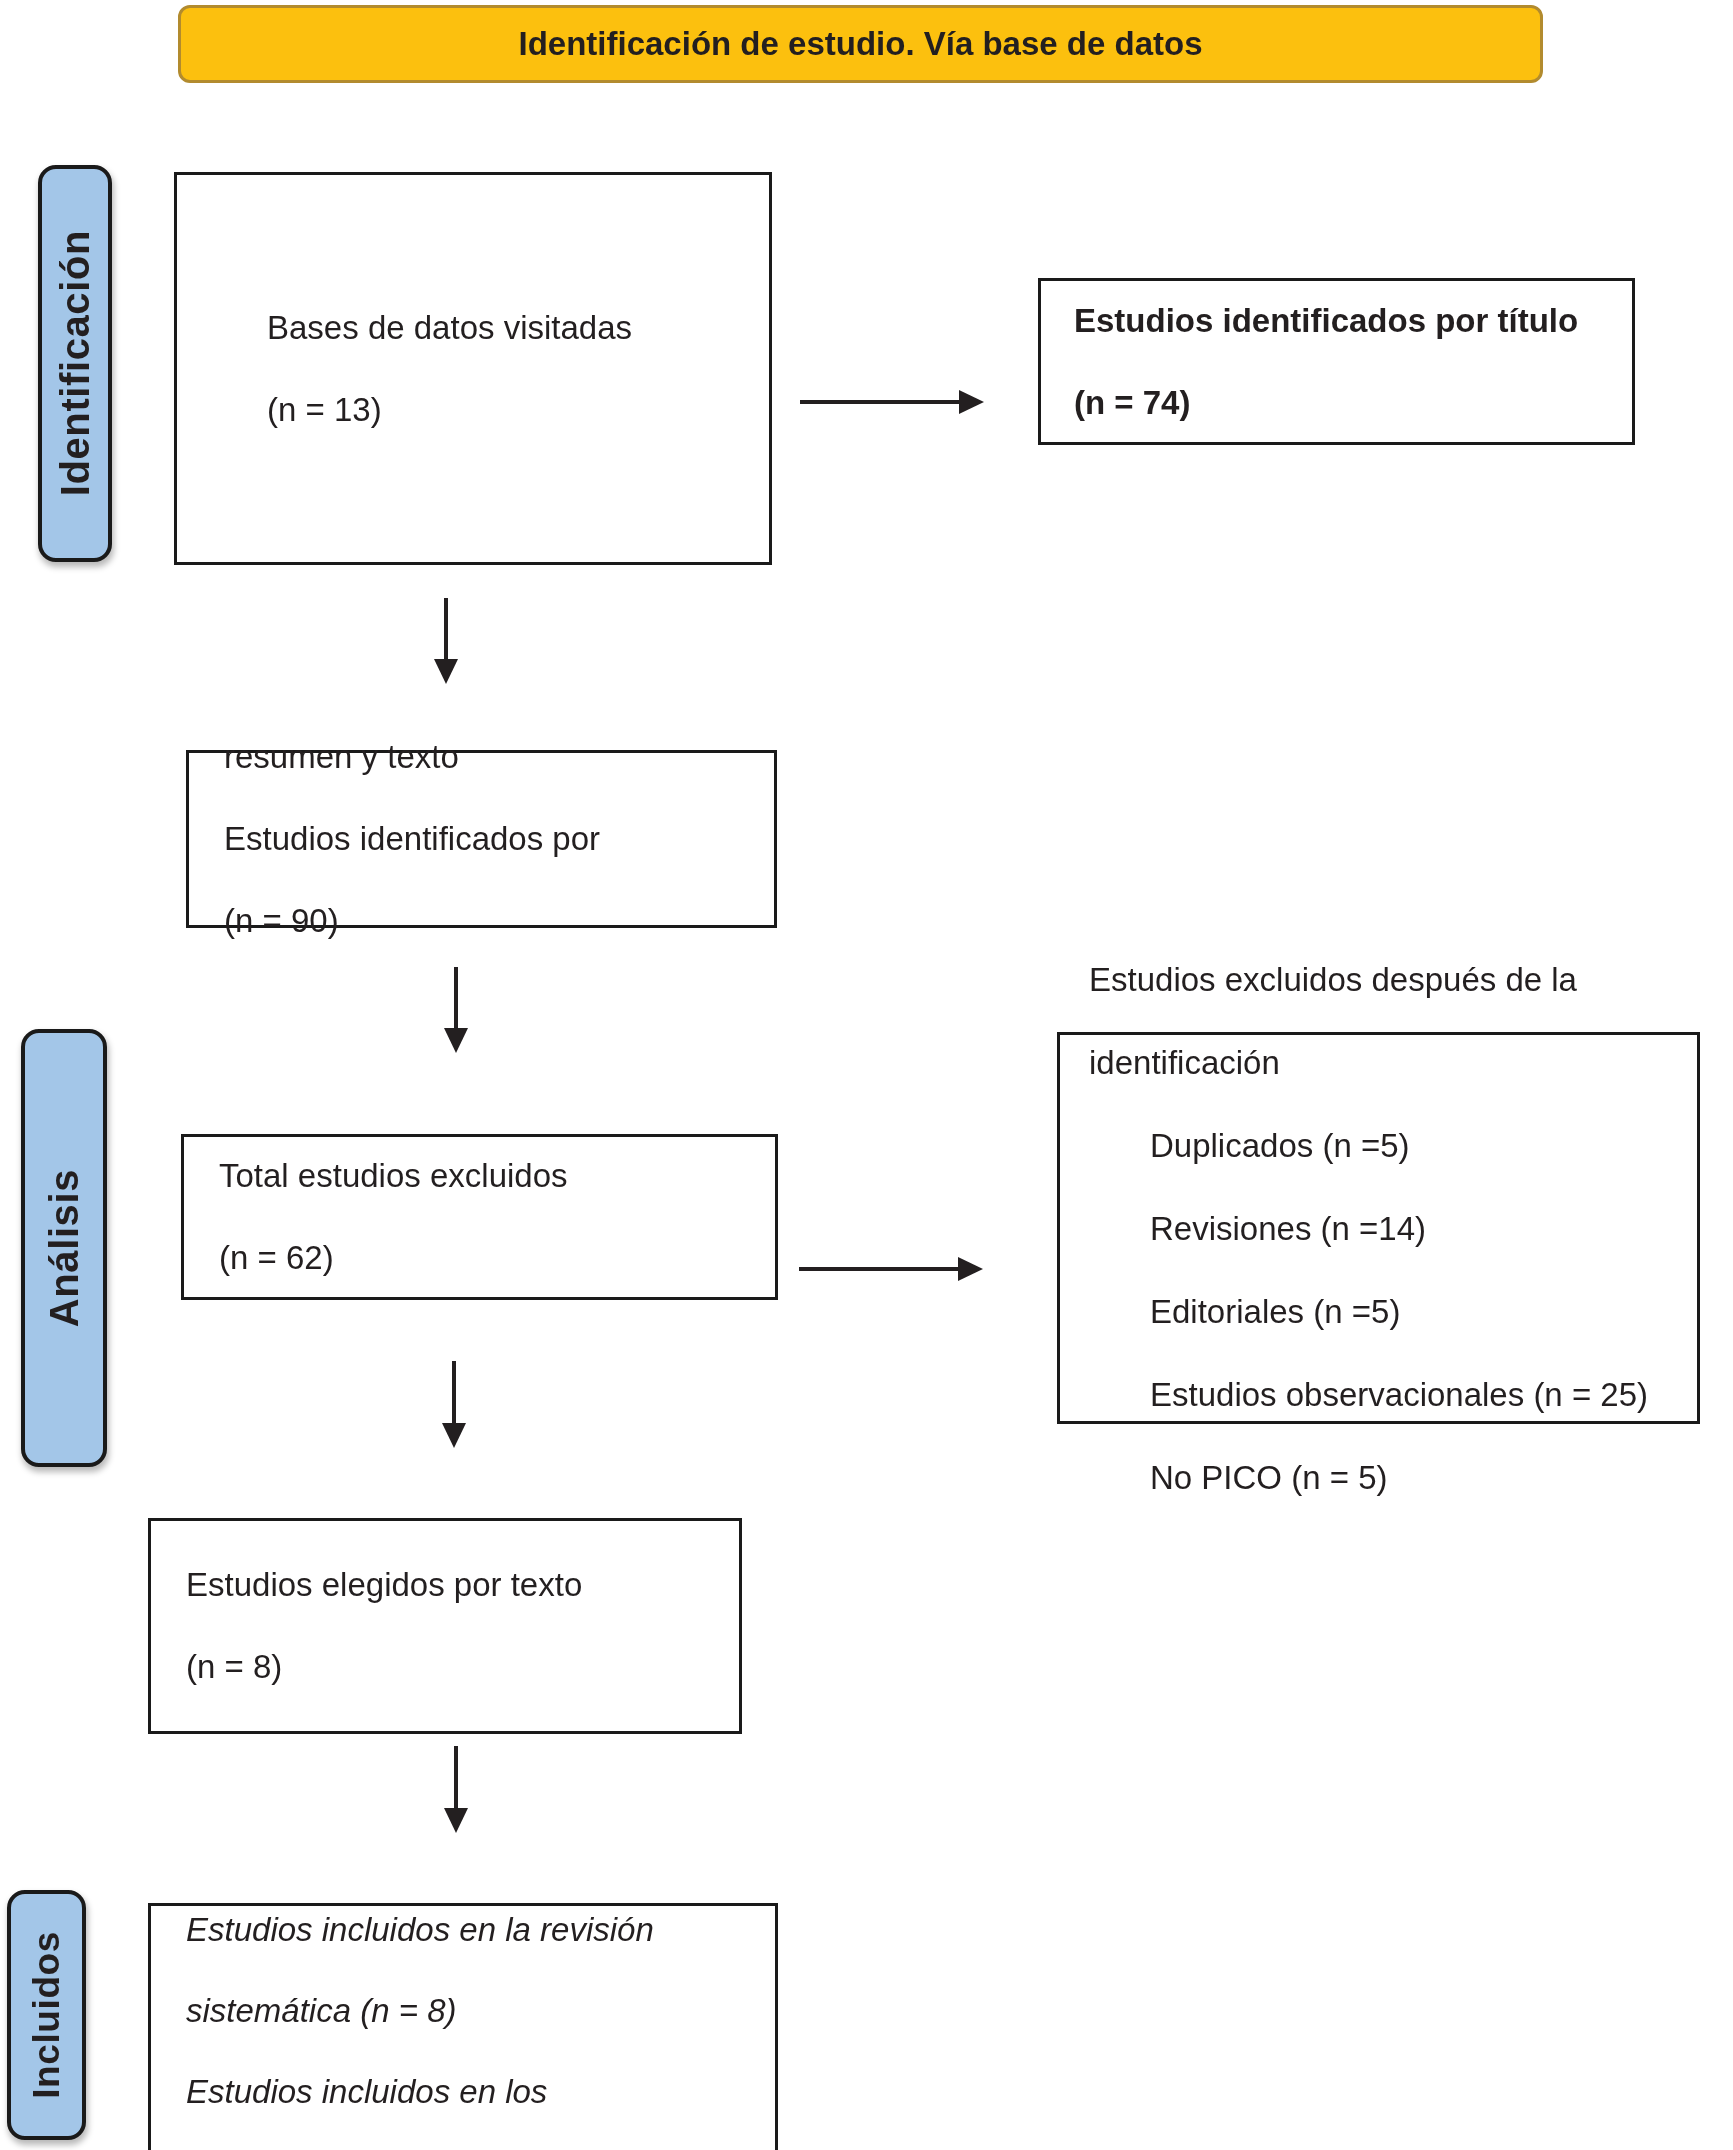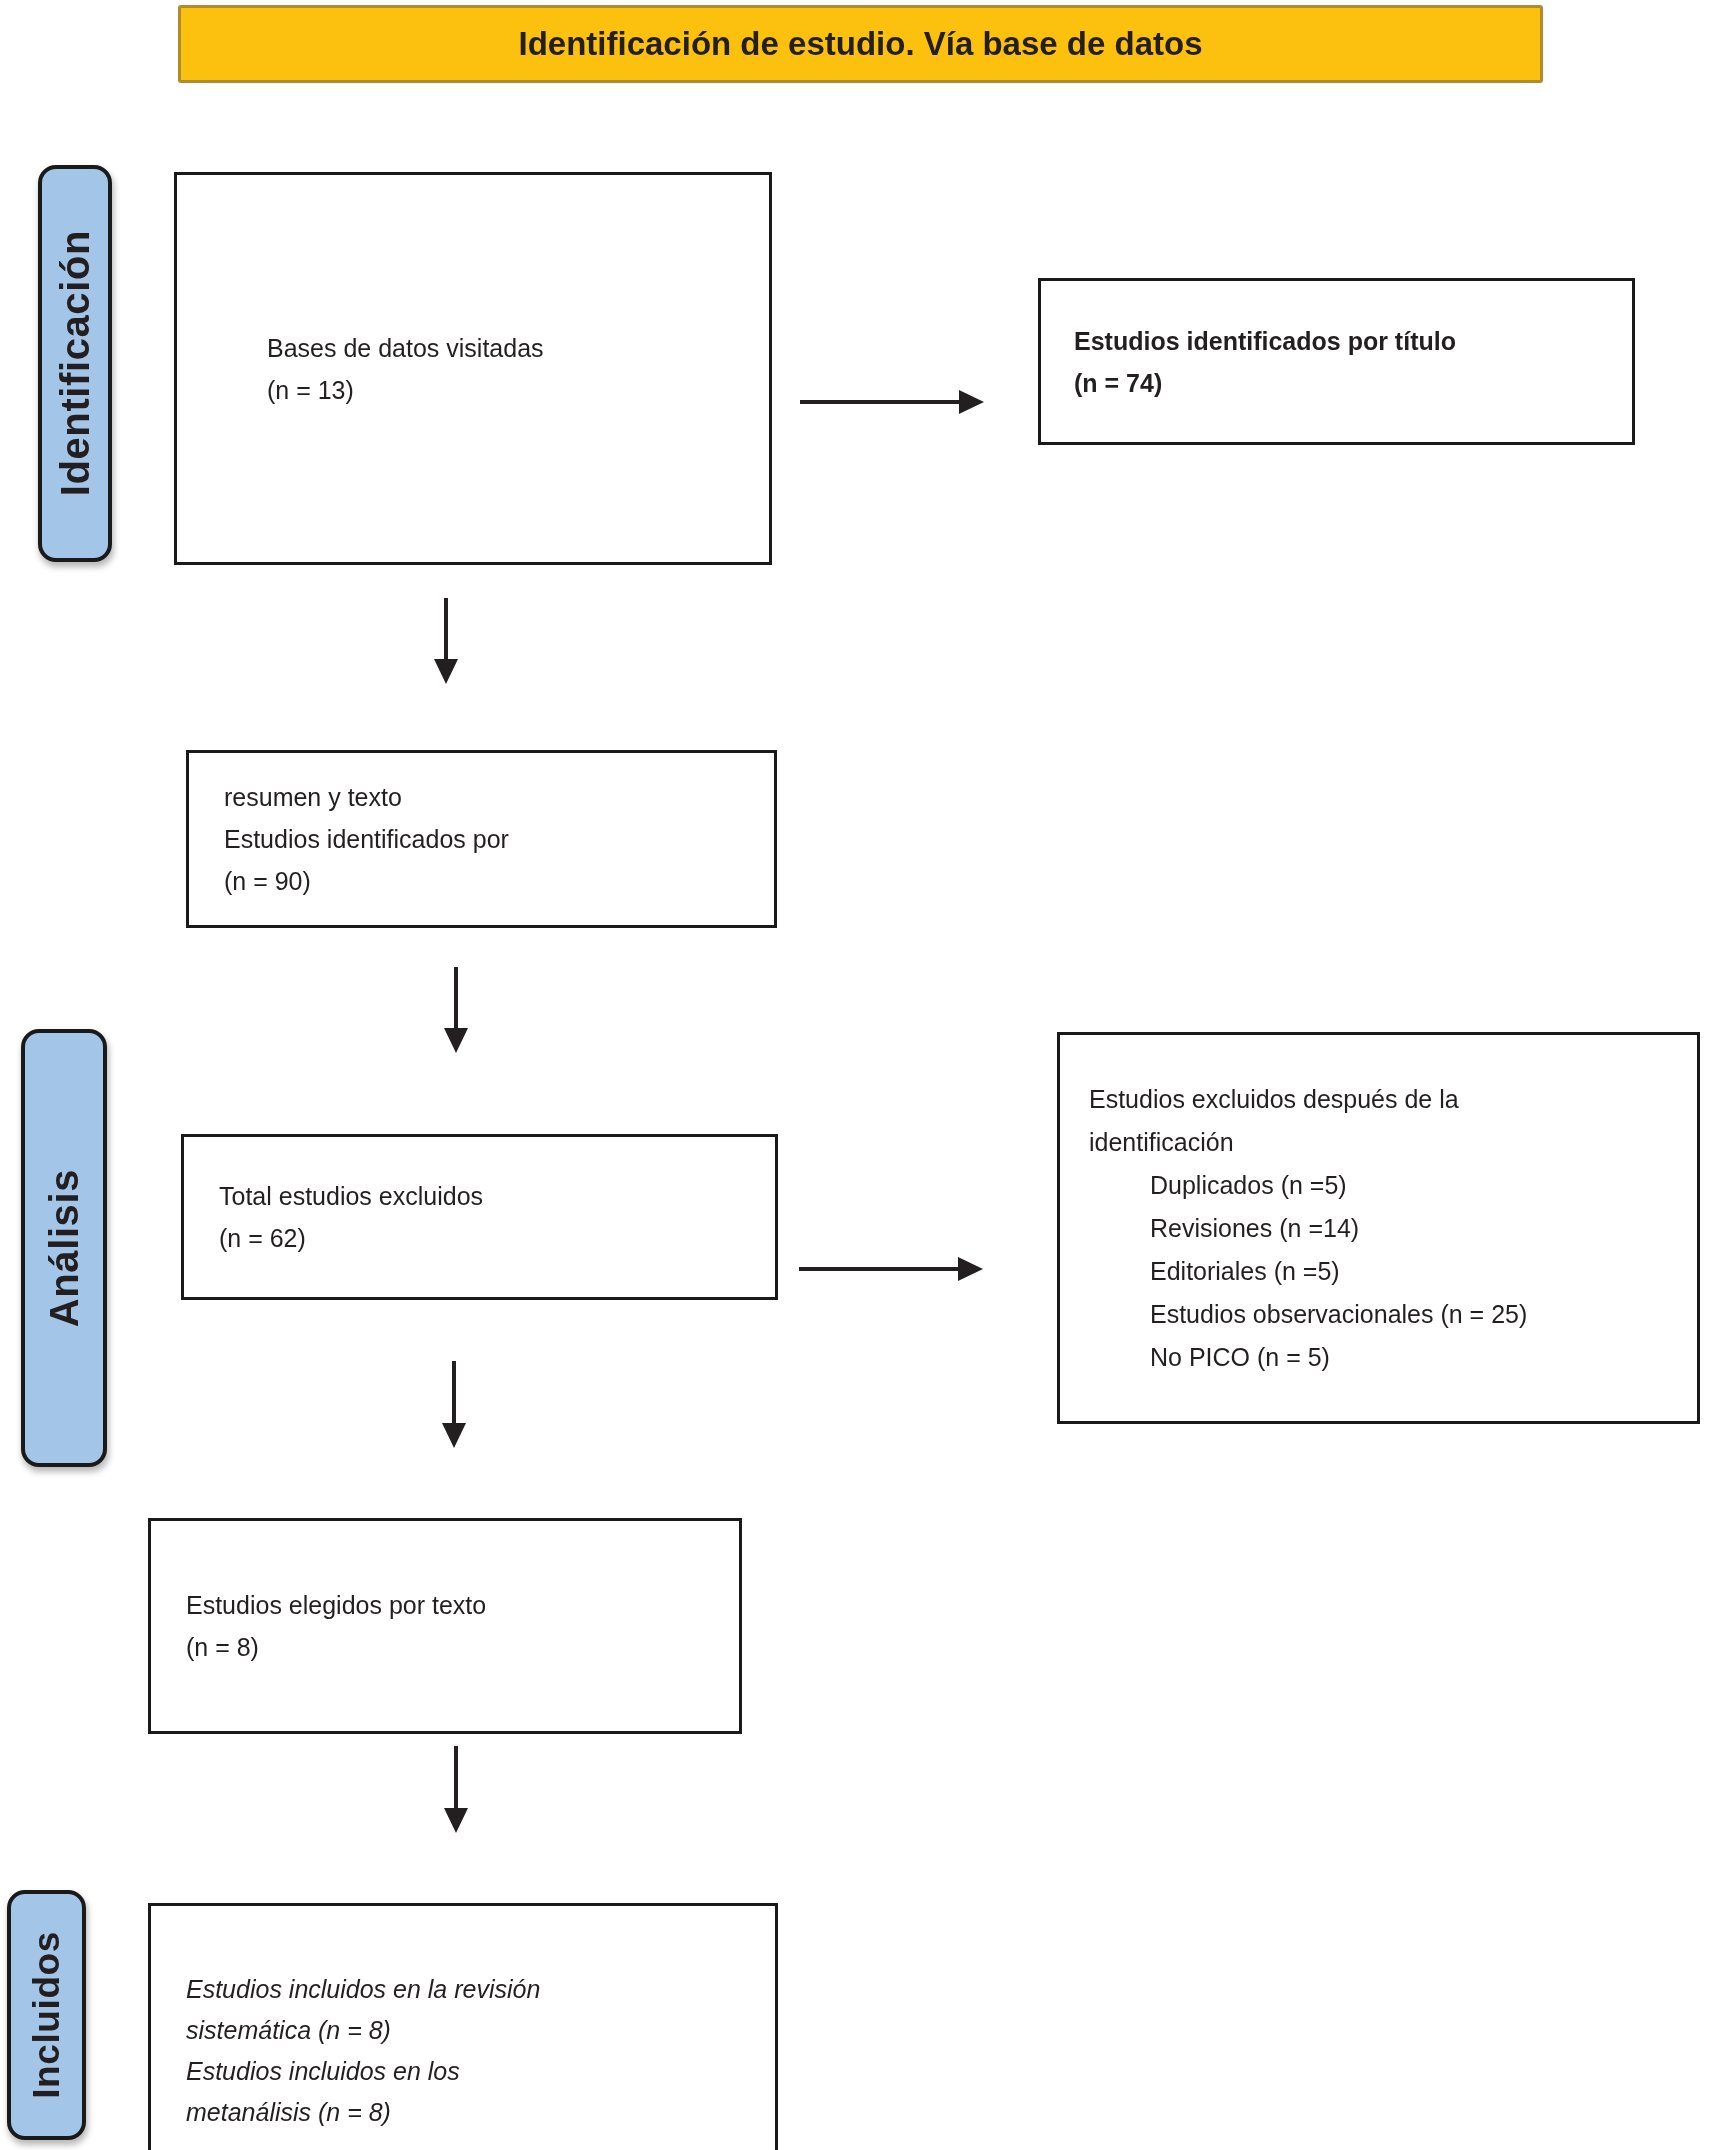--- a/index.html
+++ b/index.html
@@ -7,21 +7,21 @@
     position:relative;
     width:1734px;height:2151px;
     background:#ffffff;
     font-family:"Liberation Sans", sans-serif;
     color:#231F20;
     overflow:hidden;
   }
   
   .banner{
     position:absolute;left:178px;top:5.1px;width:1365px;height:78px;
-    background:#FCC00E;border:3.2px solid #B28B2E;border-radius:3px;
+    background:#FCC00E;border:3.2px solid #B28B2E;border-radius:12px;
     box-sizing:border-box;
     display:flex;align-items:center;justify-content:center;
     font-weight:bold;font-size:33px;
   }
   
   .stage{
     position:absolute;
     background:#A3C6E8;border:4.5px solid #1A1A1A;border-radius:18px;
     box-sizing:border-box;
     display:flex;align-items:center;justify-content:center;
@@ -30,21 +30,21 @@
   .vtext{
     writing-mode:vertical-rl;transform:rotate(180deg);
     font-weight:bold;font-size:40px;letter-spacing:0.6px;white-space:nowrap;
   }
   
   .node{
     position:absolute;
     background:#ffffff;border:3.8px solid #1A1A1A;
     box-sizing:border-box;
     display:flex;flex-direction:column;justify-content:center;
-    font-size:25px;line-height:42px;
+    font-size:33px;line-height:42px;gap:40px;
   }
   .node .ln{white-space:nowrap;}
   .node .ln.indent{padding-left:61px;}
   
   .varrow{position:absolute;width:24px;}
   .varrow .shaft{width:4.5px;margin:0 auto;background:#231F20;}
   .varrow .head{
     width:0;height:0;margin:0 auto;
     border-left:12px solid transparent;border-right:12px solid transparent;
     border-top:25.6px solid #231F20;

